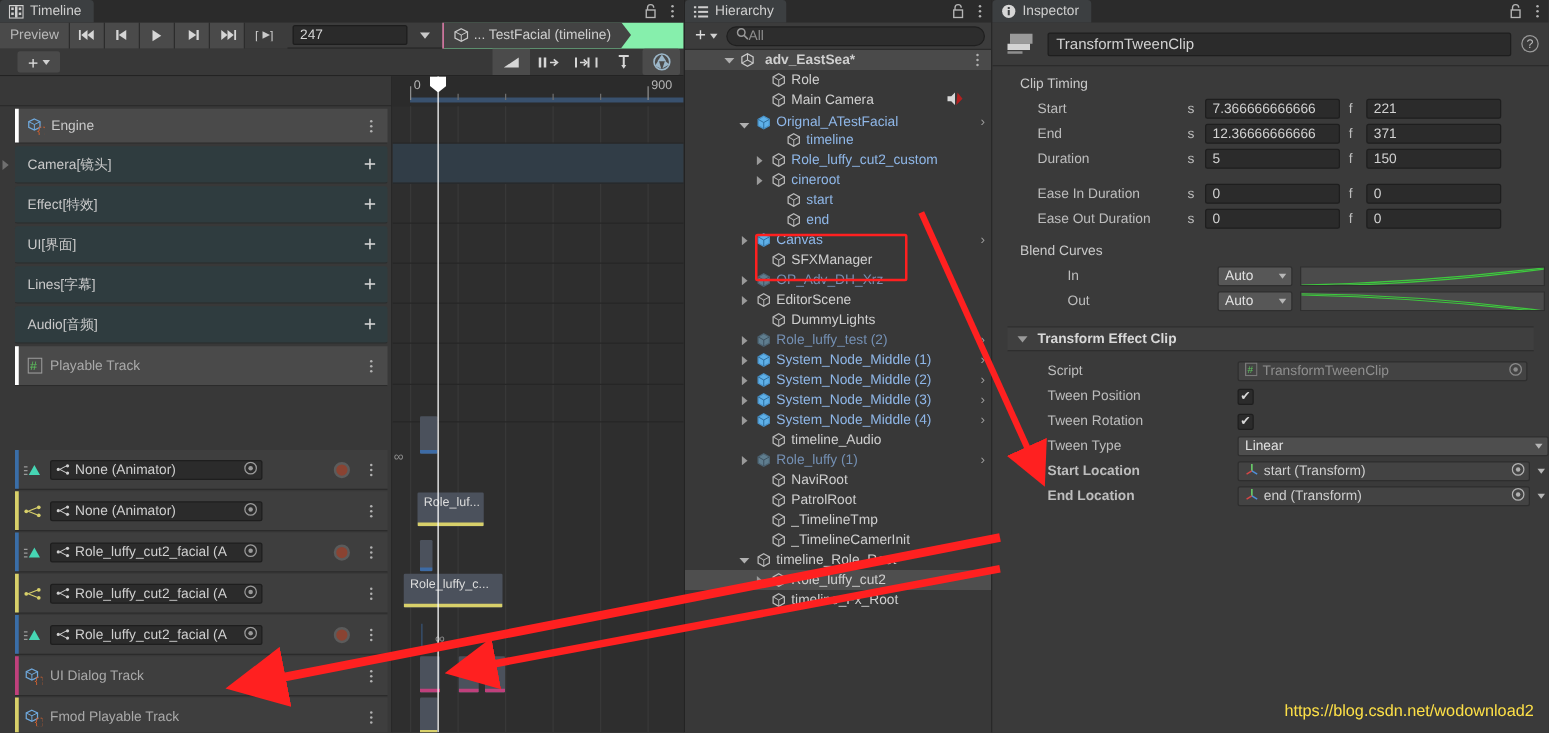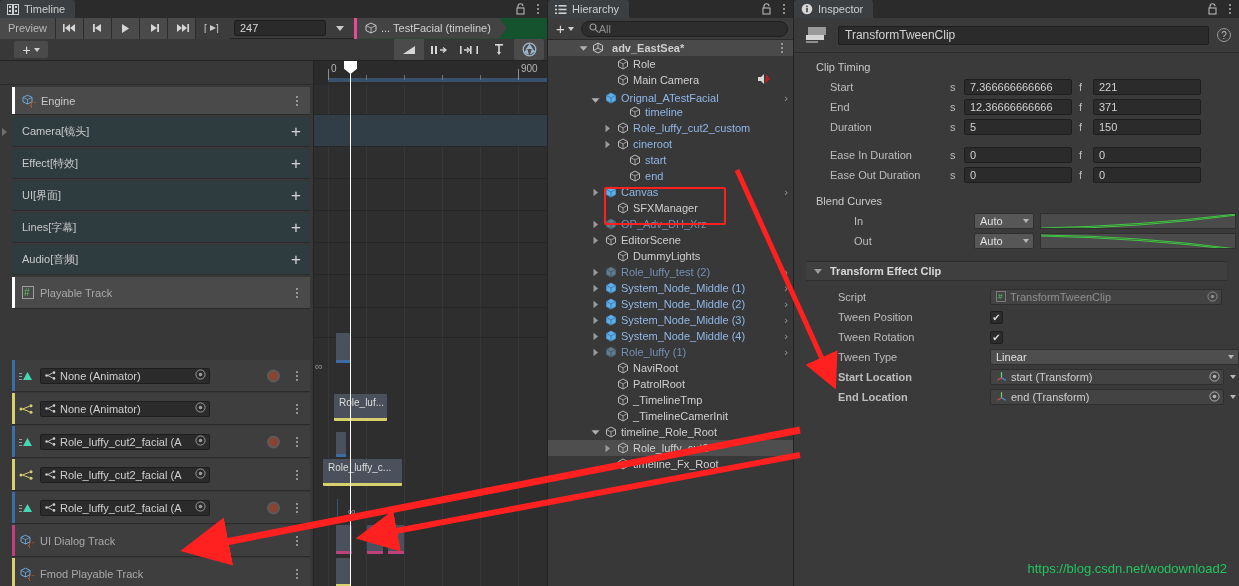--- a/index.html
+++ b/index.html
@@ -50,22 +50,22 @@
     background:#4a4a4a; border-right:1px solid #2c2c2c; color:#d4d4d4;
   }
   .tbtn.sep { border-right:1px solid #2c2c2c; }
   .frame-field {
     margin-left:4px; width:92px; height:16px; background:#2a2a2a;
     border:1px solid #1d1d1d; border-radius:2px; color:#d6d6d6;
     font-size:11px; display:flex; align-items:center; padding-left:5px;
   }
   .drop-arrow-btn { width:28px; height:21px; display:flex; align-items:center; justify-content:center; }
   .tl-seqcrumb {
-    flex:1; display:flex; align-items:flex-end; height:21px; background:#14532d;
-    border-left:3px solid #ec4899;
+    flex:1; display:flex; align-items:flex-end; height:21px; background:#86efac;
+    border-left:1px solid #ec4899;
   }
   .crumb {
     height:21px; display:flex; align-items:center; gap:4px; padding:0 6px 0 8px;
     background:#434343; color:#cfcfcf; font-size:11px;
     clip-path: polygon(0 0, calc(100% - 8px) 0, 100% 50%, calc(100% - 8px) 100%, 0 100%);
     padding-right:16px;
   }
 
   .tl-second {
     height:22px; background:#383838; display:flex; align-items:center;
@@ -180,21 +180,21 @@
   .comp-header .tri { width:0;height:0;border-top:5px solid #9a9a9a;border-left:4px solid transparent;border-right:4px solid transparent; }
   .comp-title { font-weight:bold; color:#d8d8d8; font-size:11px; }
   .chk { width:13px; height:13px; background:#2b2b2b; border:1px solid #1e1e1e; border-radius:2px;
          display:flex; align-items:center; justify-content:center; color:#d9d9d9; font-size:10px; }
   .bold-lbl { font-weight:bold; color:#d5d5d5; }
   .dim-lbl { color:#8f8f8f; }
   .objref { height:16px; background:#434343; border:1px solid #2e2e2e; border-radius:2px;
             display:flex; align-items:center; gap:4px; padding-left:5px; color:#cfcfcf; font-size:11px; }
   .objref .pick { margin-left:auto; margin-right:3px; }
   .tri-down-sm { width:0;height:0;border-top:4px solid #b6b6b6;border-left:3.5px solid transparent;border-right:3.5px solid transparent; }
-  .watermark { position:absolute; right:12px; bottom:10px; color:#22c55e; font-size:13px; }
+  .watermark { position:absolute; right:12px; bottom:10px; color:#fde047; font-size:13px; }
 
   
   .anno { position:absolute; inset:0; pointer-events:none; z-index:60; }
 </style>
 </head>
 <body>
 
 <div class="root">
 
   <div class="panel" id="timeline-panel">
@@ -969,20 +969,30 @@
               </svg>
             </span>
             <span style="display:inline-flex">
               <svg width="12" height="12" viewBox="0 0 12 12">
                 <path d="M6 1 10.5 3.5v5L6 11 1.5 8.5v-5z" fill="#5eb0e8" stroke="#4a93c9" stroke-width="1"></path>
                 <path d="M1.5 3.5 6 6l4.5-2.5M6 6v5" fill="none" stroke="#2e6e9e" stroke-width="0.8"></path>
               </svg>
             </span>
             <span class="nm blue">System_Node_Middle (4)</span>
             <span class="chev-r">›</span>
+          </div>
+          <div class="hrow" style="padding-left: 54px;">
+            <span class="tw"></span>
+            <span style="display:inline-flex">
+              <svg width="12" height="12" viewBox="0 0 12 12">
+                <path d="M6 1 10.5 3.5v5L6 11 1.5 8.5v-5z" fill="none" stroke="#b9b9b9" stroke-width="1"></path>
+                <path d="M1.5 3.5 6 6l4.5-2.5M6 6v5" fill="none" stroke="#b9b9b9" stroke-width="0.8"></path>
+              </svg>
+            </span>
+            <span class="nm white">timeline_Audio</span>
           </div>
           <div class="hrow" style="padding-left: 42px;">
             <span class="tw">
               <svg width="8" height="9" viewBox="0 0 8 9">
                 <path d="M1.5 0.8 6 4.5 1.5 8.2z" fill="#9a9a9a"></path>
               </svg>
             </span>
             <span style="display:inline-flex">
               <svg width="12" height="12" viewBox="0 0 12 12">
                 <path d="M6 1 10.5 3.5v5L6 11 1.5 8.5v-5z" fill="#5f7d8e" stroke="#4d6473" stroke-width="1"></path>

